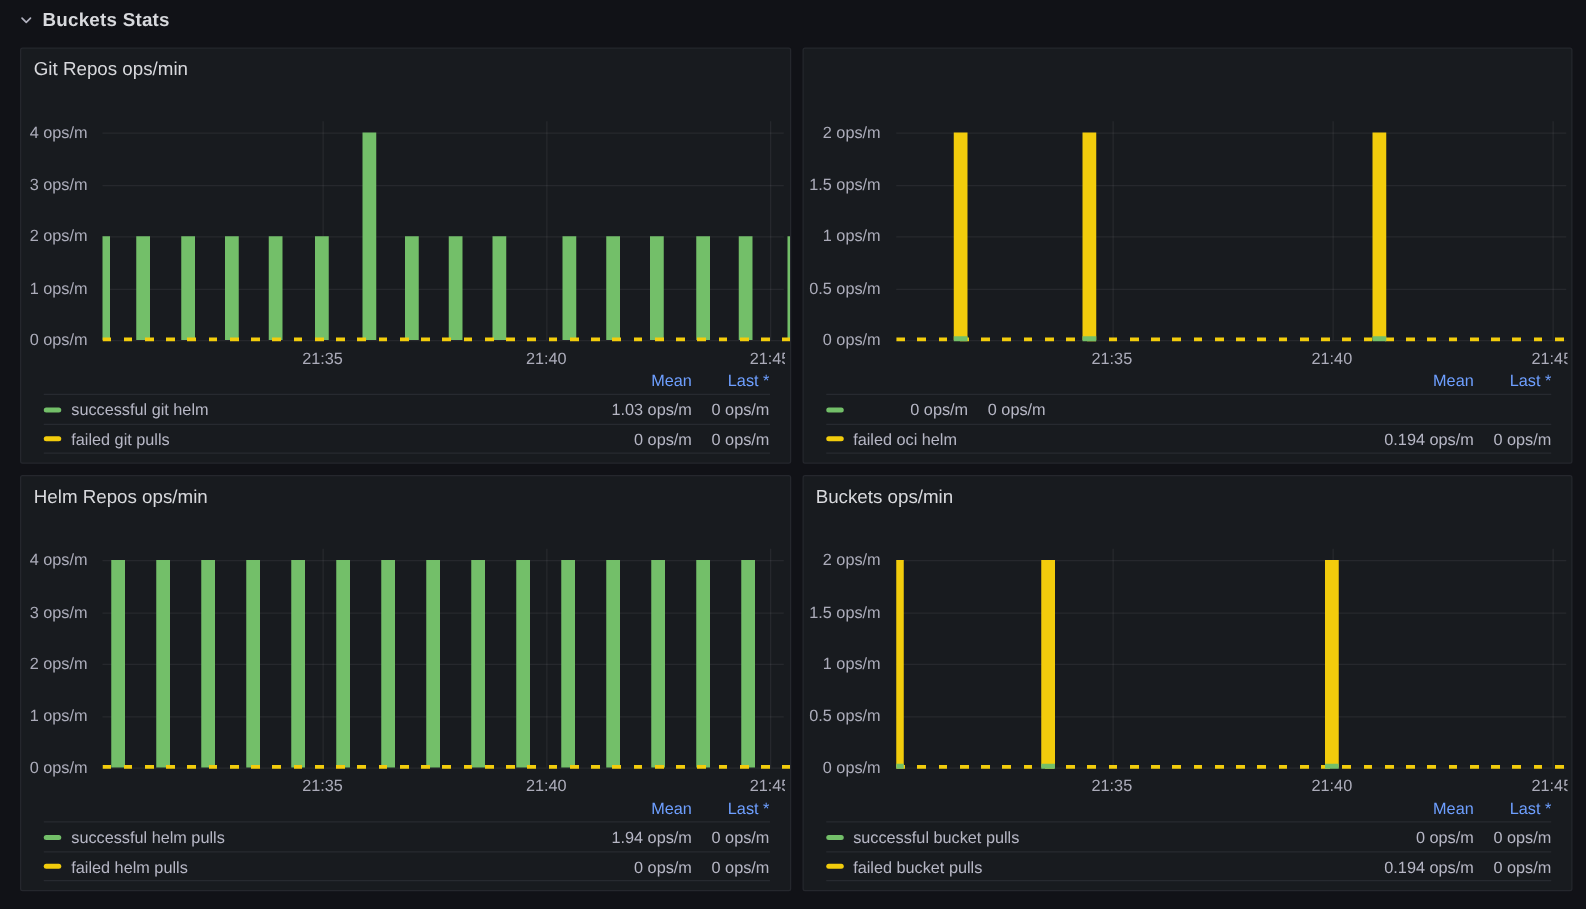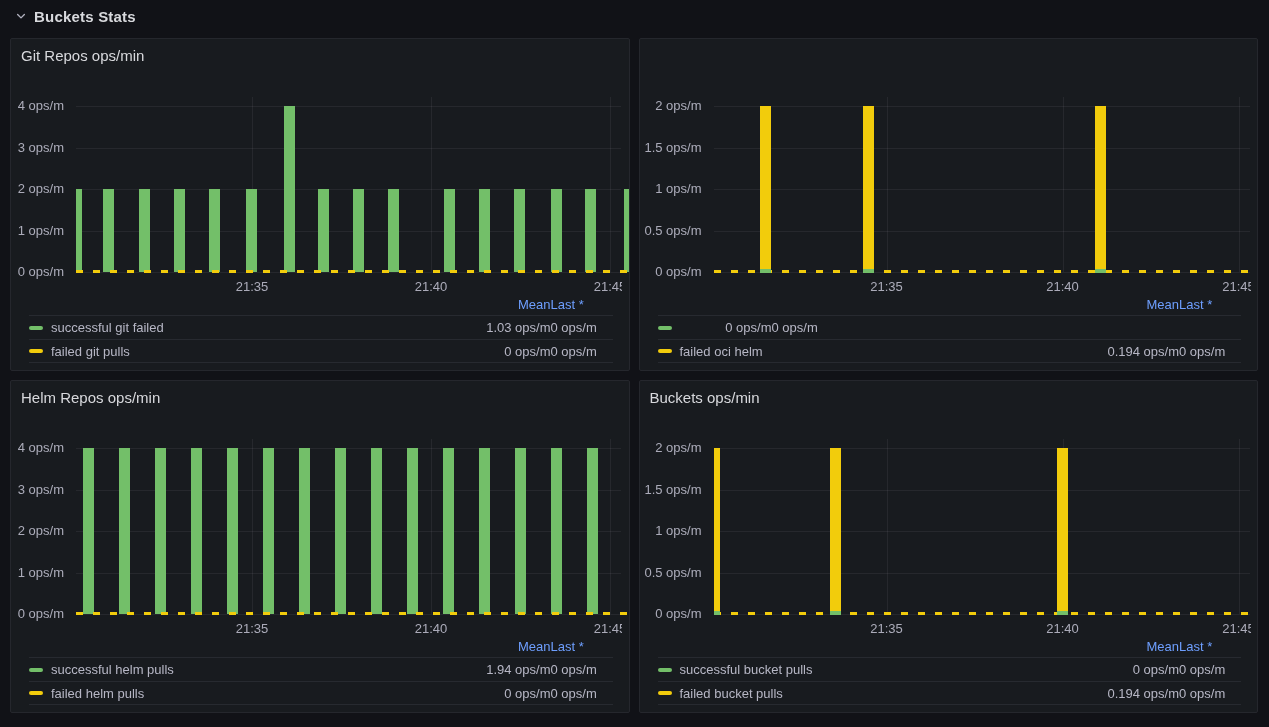--- a/index.html
+++ b/index.html
@@ -11,21 +11,21 @@
   }
   .section-header {
     height:32px; display:flex; align-items:center; gap:7px;
     padding-left:15px; cursor:pointer;
   }
   .section-header .chev { flex:0 0 auto; display:flex; }
   .section-title { font-size:15px; font-weight:700; color:#D8D9DD; letter-spacing:.2px; }
 
   .grid {
     display:grid; grid-template-columns:1fr 1fr; gap:9px;
-    padding:6px 11px 0 10px;
+    padding:6px 11px 0 16px;
   }
   .panel {
     position:relative; height:333px; overflow:hidden;
     background:#181B1F; border:1px solid #25272D; border-radius:2px;
   }
   .panel-title {
     position:absolute; top:8px; left:10px; right:10px;
     font-size:15px; font-weight:500; color:#D8D9DD; white-space:nowrap;
   }
   .y-axis { position:absolute; left:0; top:0; }
@@ -41,21 +41,21 @@
   .zero-dash { position:absolute; left:0; height:3px; }
   .base-tick { position:absolute; width:11px; height:4px; }
   .x-axis { position:absolute; height:17px; overflow:hidden; }
   .x-tick {
     position:absolute; top:0; transform:translateX(-50%);
     font-size:13px; color:rgba(204,204,220,0.82); white-space:nowrap;
   }
   .legend { position:absolute; left:18px; right:16px; top:254px; font-size:13px; }
   .legend-header { display:flex; justify-content:flex-end; align-items:center; height:22px; }
   .col-mean { width:100px; text-align:right; }
-  .col-last { width:62px; }
+  .col-last { width:62px; text-align:right; }
   .legend-header span { color:#6E9FFF; font-weight:500; cursor:pointer; }
   .legend-row {
     display:flex; align-items:center; height:24px;
     border-top:1px solid rgba(204,204,220,0.09);
     color:rgba(204,204,220,0.88);
   }
   .legend-row:last-child { border-bottom:1px solid rgba(204,204,220,0.09); }
   .swatch { width:14px; height:4px; border-radius:2px; flex:0 0 auto; }
   .series-label { flex:1 1 auto; margin-left:8px; white-space:nowrap; cursor:pointer; }
   .val { white-space:nowrap; }
@@ -117,21 +117,21 @@
         <div class="x-tick" style="left: 534px;">21:45</div>
       </div>
     <div class="legend">
       <div class="legend-header">
         <span class="col-mean">Mean</span>
         <span class="col-last">Last *</span>
       </div>
       <div class="legend-rows">
           <div class="legend-row">
             <span class="swatch" style="background: rgb(115, 191, 105);"></span>
-            <span class="series-label">successful git failed</span>
+            <span class="series-label">successful git helm</span>
             <span class="col-mean val">1.03 ops/m</span>
             <span class="col-last val">0 ops/m</span>
           </div>
           <div class="legend-row">
             <span class="swatch" style="background: rgb(242, 204, 12);"></span>
             <span class="series-label">failed git pulls</span>
             <span class="col-mean val">0 ops/m</span>
             <span class="col-last val">0 ops/m</span>
           </div>
         </div>

